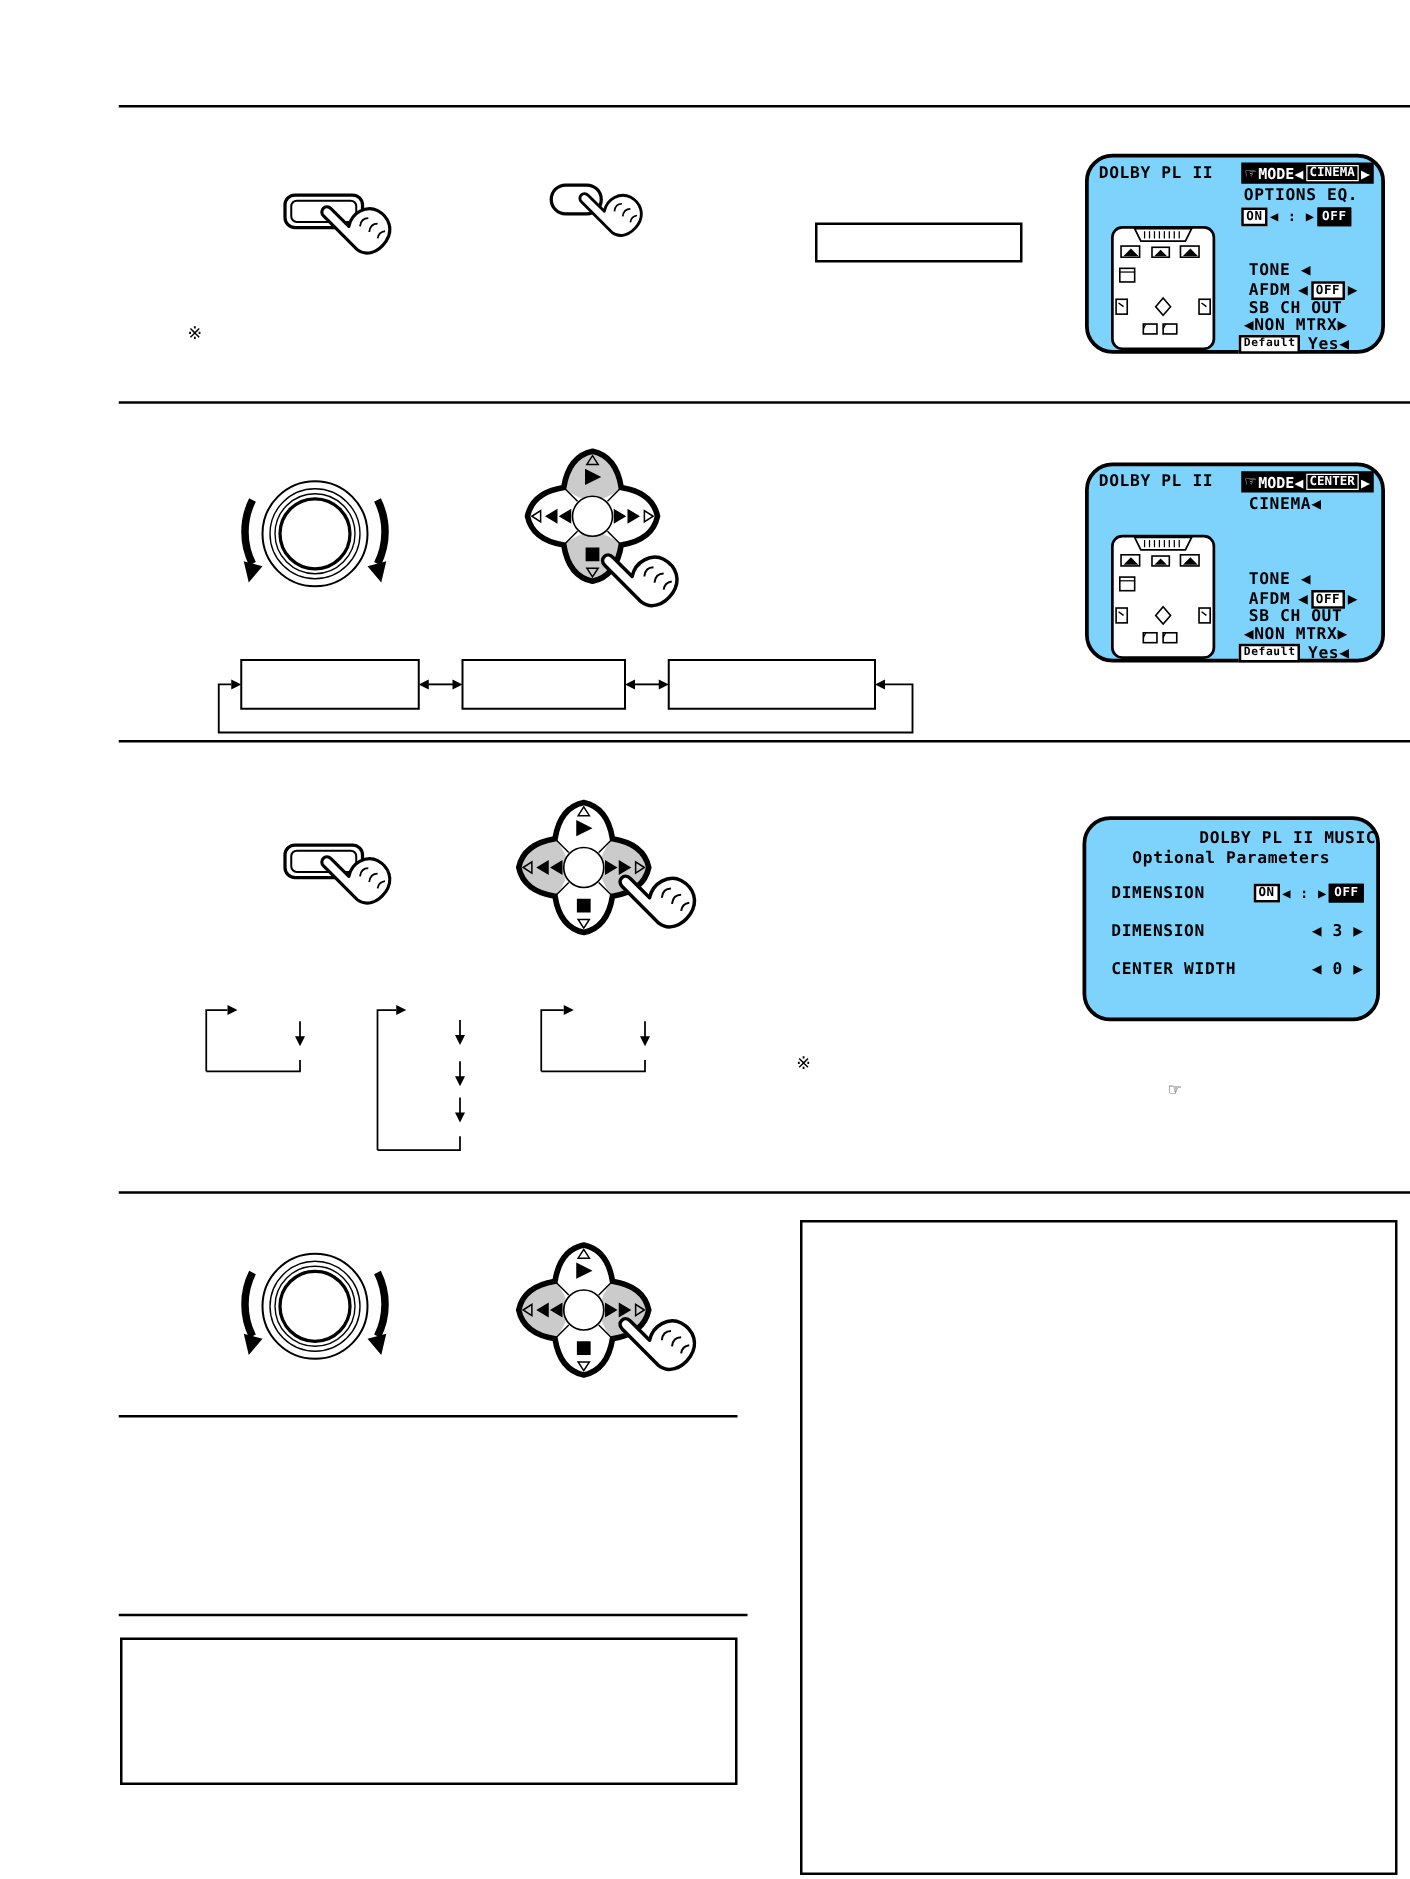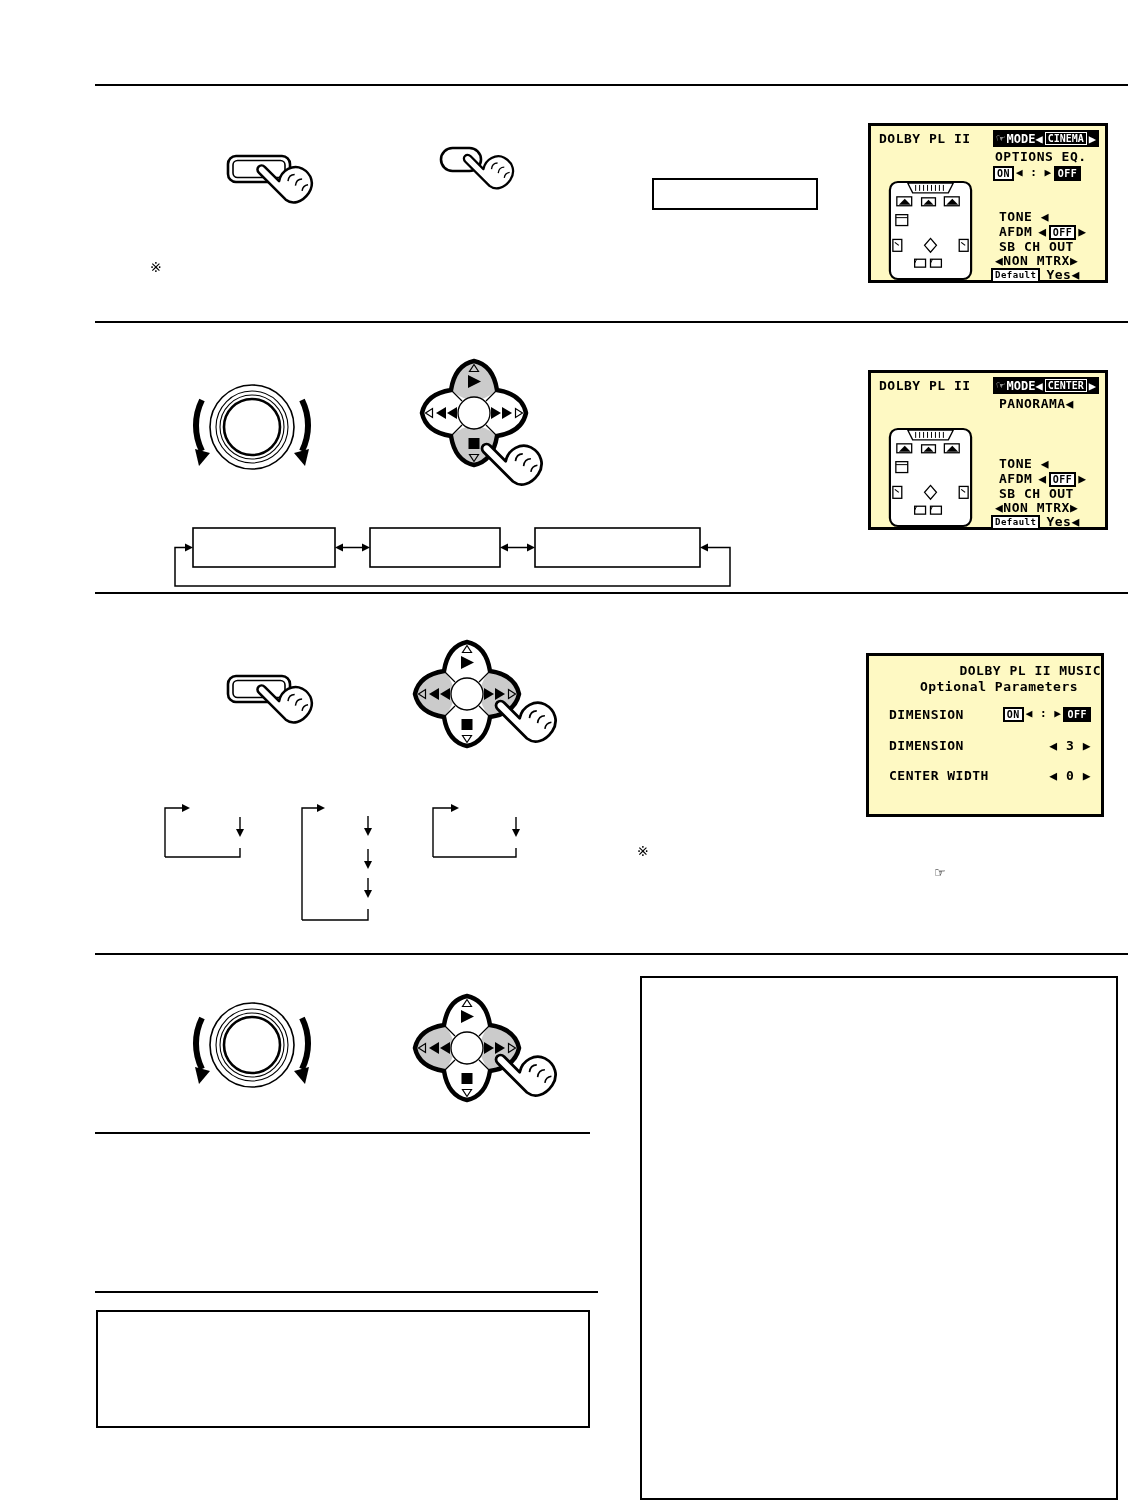--- a/index.html
+++ b/index.html
@@ -2,32 +2,32 @@
 <html><head>
 <meta charset="utf-8">
 <style>
   html,body{margin:0;padding:0;background:#fff;}
   .page{position:relative;width:1128px;height:1503px;background:#fff;overflow:hidden;
         font-family:"DejaVu Sans Mono","DejaVu Sans",monospace;color:#000;}
   .abs{position:absolute;}
   .rule{position:absolute;left:95px;width:1033px;height:2px;background:#000;}
   .thin{position:absolute;background:#000;height:1.5px;}
   .obox{position:absolute;border:2.5px solid #000;background:#fff;box-sizing:border-box;}
-  .osd{position:absolute;border:3px solid #000;border-radius:0;background:#fef9c3;
+  .osd{position:absolute;border:3px solid #000;border-radius:22px;background:#7dd3fc;
        box-sizing:border-box;font-weight:bold;}
   .t{position:absolute;font-size:13px;line-height:14px;letter-spacing:.5px;white-space:pre;}
   .modebar{position:absolute;top:4px;right:6px;height:17px;background:#000;color:#fff;
            display:flex;align-items:center;padding:0 3px;font-size:12px;font-weight:bold;}
   .modebar .ptr{font-family:"DejaVu Sans",sans-serif;font-size:11px;line-height:11px;margin-right:1px;}
   .mode-box{border:1.5px solid #fff;font-size:10px;line-height:11px;padding:0 2px;margin:0 2px;}
   .tag{display:inline-block;border:2px solid #000;font-size:10px;line-height:11px;
        padding:0 2px;background:#fff;color:#000;}
   .tag-inv{display:inline-block;border:2px solid #000;font-size:10px;line-height:11px;
        padding:0 2px;background:#000;color:#fff;}
-  .hflex{display:flex;gap:2px;}
+  .hflex{display:flex;align-items:center;gap:2px;}
   .sym{position:absolute;font-family:"DejaVu Sans",sans-serif;font-size:14px;line-height:14px;}
   svg{display:block;overflow:visible;}
 </style>
 </head>
 <body>
 
 <div class="page">
 
   <svg width="0" height="0" style="position:absolute">
     <defs>
@@ -157,21 +157,21 @@
 
   <div class="osd" style="left:868px;top:370px;width:240px;height:160px">
     <div class="t" style="left:8px;top:6px">DOLBY PL II</div>
     <div class="modebar">
       <span class="ptr">☞</span>
       <span>MODE</span>
       <span>◀</span>
       <span class="mode-box">CENTER</span>
       <span>▶</span>
     </div>
-    <div class="t" style="left:128px;top:24px">PANORAMA◀</div>
+    <div class="t" style="left:128px;top:24px">CINEMA◀</div>
     <svg class="abs" style="left:14px;top:54px" width="92" height="102" viewBox="0 0 87 103">
       <use href="#spk"></use>
     </svg>
     <div class="t" style="left:128px;top:84px">TONE ◀</div>
     <div class="t hflex" style="left:128px;top:99px">
       <span>AFDM</span>
       <span style="margin-left:4px">◀</span>
       <span class="tag">OFF</span>
       <span>▶</span>
     </div>
@@ -208,21 +208,21 @@
     <use href="#dpad-outline" fill="#fff"></use>
     <use href="#petal-left" fill="#cbcbcb"></use>
     <use href="#petal-right" fill="#cbcbcb"></use>
     <use href="#dpad-outline" fill="none" stroke="#000" stroke-width="4.5"></use>
     <use href="#dpad-icons"></use>
     <use href="#hand" transform="translate(34,12) rotate(-45) scale(1.15)"></use>
   </svg>
 
   <div class="osd" style="left:866px;top:653px;width:238px;height:164px">
     <div class="t" style="left:0;top:8px;width:232px;text-align:right">DOLBY PL II MUSIC</div>
-    <div class="t" style="left:0;top:24px;width:260px;text-align:center">Optional Parameters</div>
+    <div class="t" style="left:0;top:24px;width:232px;text-align:center">Optional Parameters</div>
     <div class="t" style="left:20px;top:52px">DIMENSION</div>
     <div class="t hflex" style="right:10px;top:51px">
       <span class="tag">ON</span>
       <span style="font-size:11px">◀ : ▶</span>
       <span class="tag-inv">OFF</span>
     </div>
     <div class="t" style="left:20px;top:83px">DIMENSION</div>
     <div class="t" style="right:10px;top:83px">◀ 3 ▶</div>
     <div class="t" style="left:20px;top:113px">CENTER WIDTH</div>
     <div class="t" style="right:10px;top:113px">◀ 0 ▶</div>

